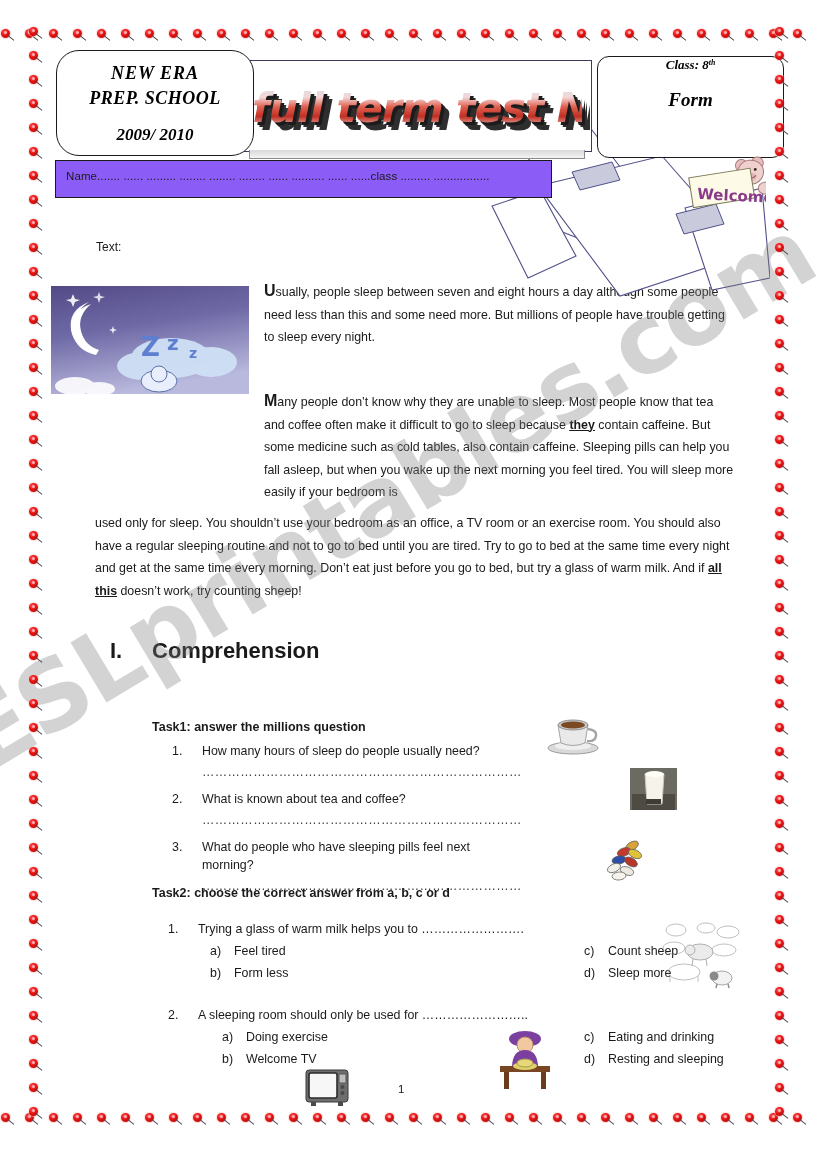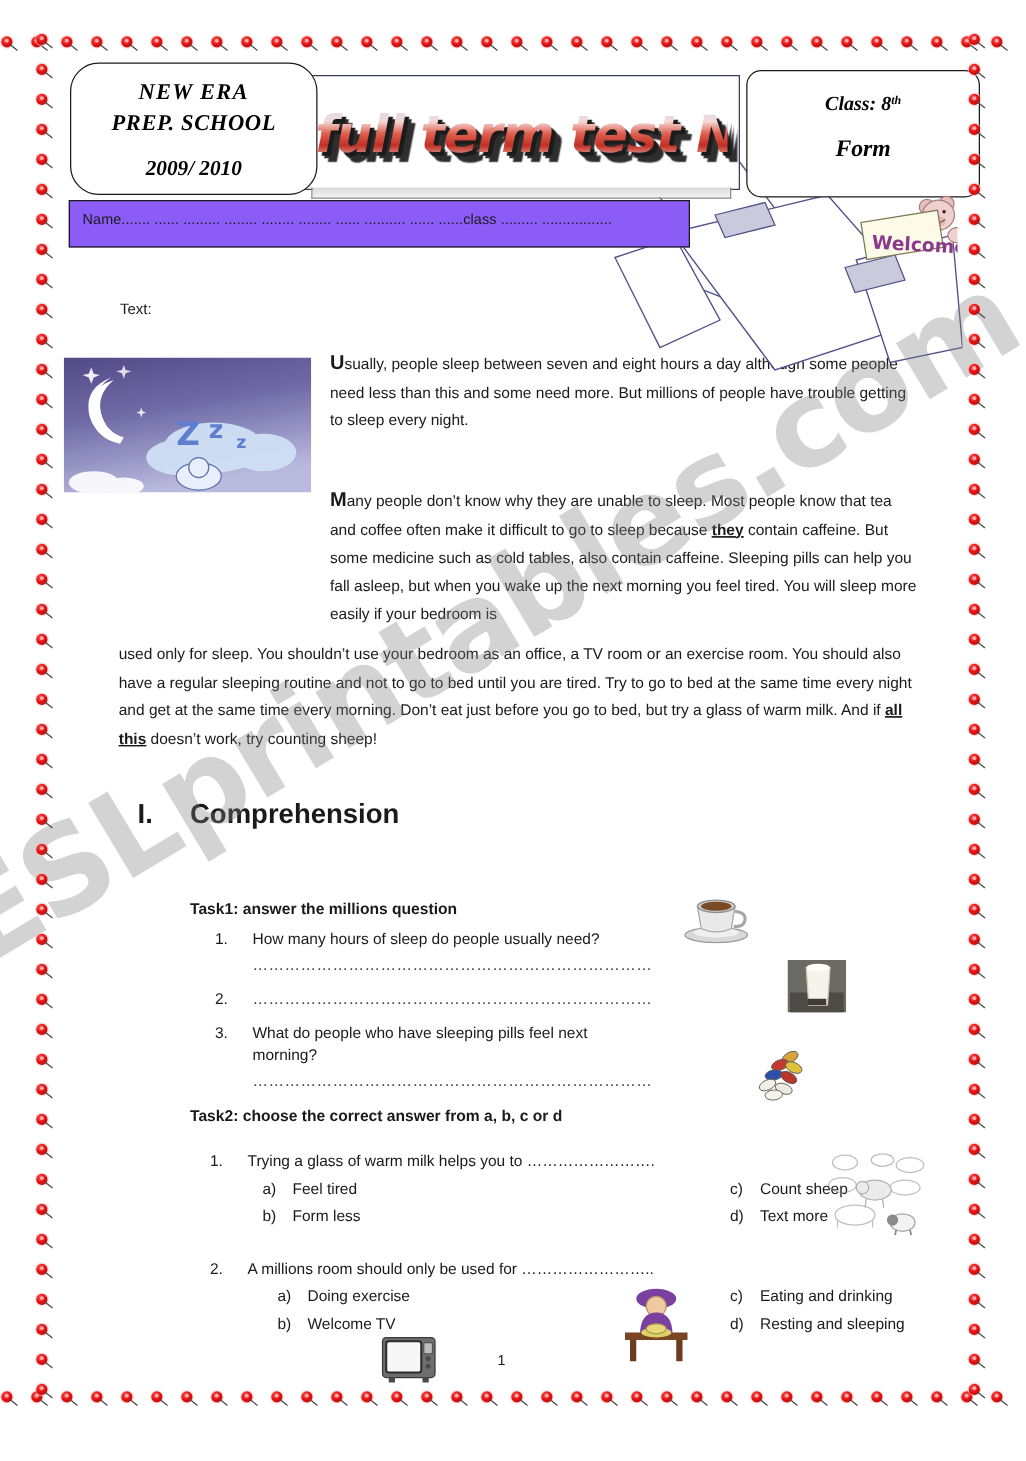--- a/index.html
+++ b/index.html
@@ -134,21 +134,21 @@
     width: 185px; height: 100px;
     border: 1.3px solid #1a1a1a;
     border-radius: 12px;
     background: #fff;
     z-index: 13;
     text-align: center;
     font-family: "Liberation Serif", serif;
   }
   .hdr-class .c1 {
     font-style: italic; font-weight: bold;
-    font-size: 16px; margin-top: 18px;
+    font-size: 13px; 
   }
   .hdr-class .c1 sup { font-size: .6em; vertical-align: .55em; }
   .hdr-class .c2 {
     font-style: italic; font-weight: bold;
     font-size: 19px; margin-top: 16px;
   }
 
   .name-box {
     position: absolute;
     left: 55px; top: 160px;
@@ -1060,20 +1060,21 @@
   </div>
 
   <div class="qlist" style="left:172px; top:742px; width:350px;">
     <div class="q">
       <span class="n">1.</span>
       <span class="txt">How many hours of sleep do people usually need?</span>
       <span class="dots">…………………………………………………………………………………</span>
     </div>
     <div class="q">
       <span class="n">2.</span>
+      <span class="txt">What is known about tea and coffee?</span>
       <span class="dots">………………………………………………………………………………</span>
     </div>
     <div class="q">
       <span class="n">3.</span>
       <span class="txt">What do people who have sleeping pills feel next morning?</span>
       <span class="dots">………………………………………………………………………………</span>
     </div>
   </div>
 
   <div class="task-head t2h">
@@ -1085,29 +1086,29 @@
       <span class="n">1.</span>
       <span class="txt">Trying a glass of warm milk helps you to …………………….</span>
     </div>
     <div class="opts">
       <div class="optrow">
         <span class="left"><span class="k">a)</span><span>Feel tired</span></span>
         <span class="right"><span class="k">c)</span><span>Count sheep</span></span>
       </div>
       <div class="optrow">
         <span class="left"><span class="k">b)</span><span>Form less</span></span>
-        <span class="right"><span class="k">d)</span><span>Text more</span></span>
+        <span class="right"><span class="k">d)</span><span>Sleep more</span></span>
       </div>
     </div>
   </div>
 
   <div class="mcq" style="left:168px; top:1008px; width:560px;">
     <div class="stem">
       <span class="n">2.</span>
-      <span class="txt">A millions room should only be used for ……………………..</span>
+      <span class="txt">A sleeping room should only be used for ……………………..</span>
     </div>
     <div class="opts" style="margin-left:54px;">
       <div class="optrow">
         <span class="left"><span class="k">a)</span><span>Doing exercise</span></span>
         <span class="right" style="left:362px;"><span class="k">c)</span><span>Eating and drinking</span></span>
       </div>
       <div class="optrow">
         <span class="left"><span class="k">b)</span><span>Welcome TV</span></span>
         <span class="right" style="left:362px;"><span class="k">d)</span><span>Resting and sleeping</span></span>
       </div>

